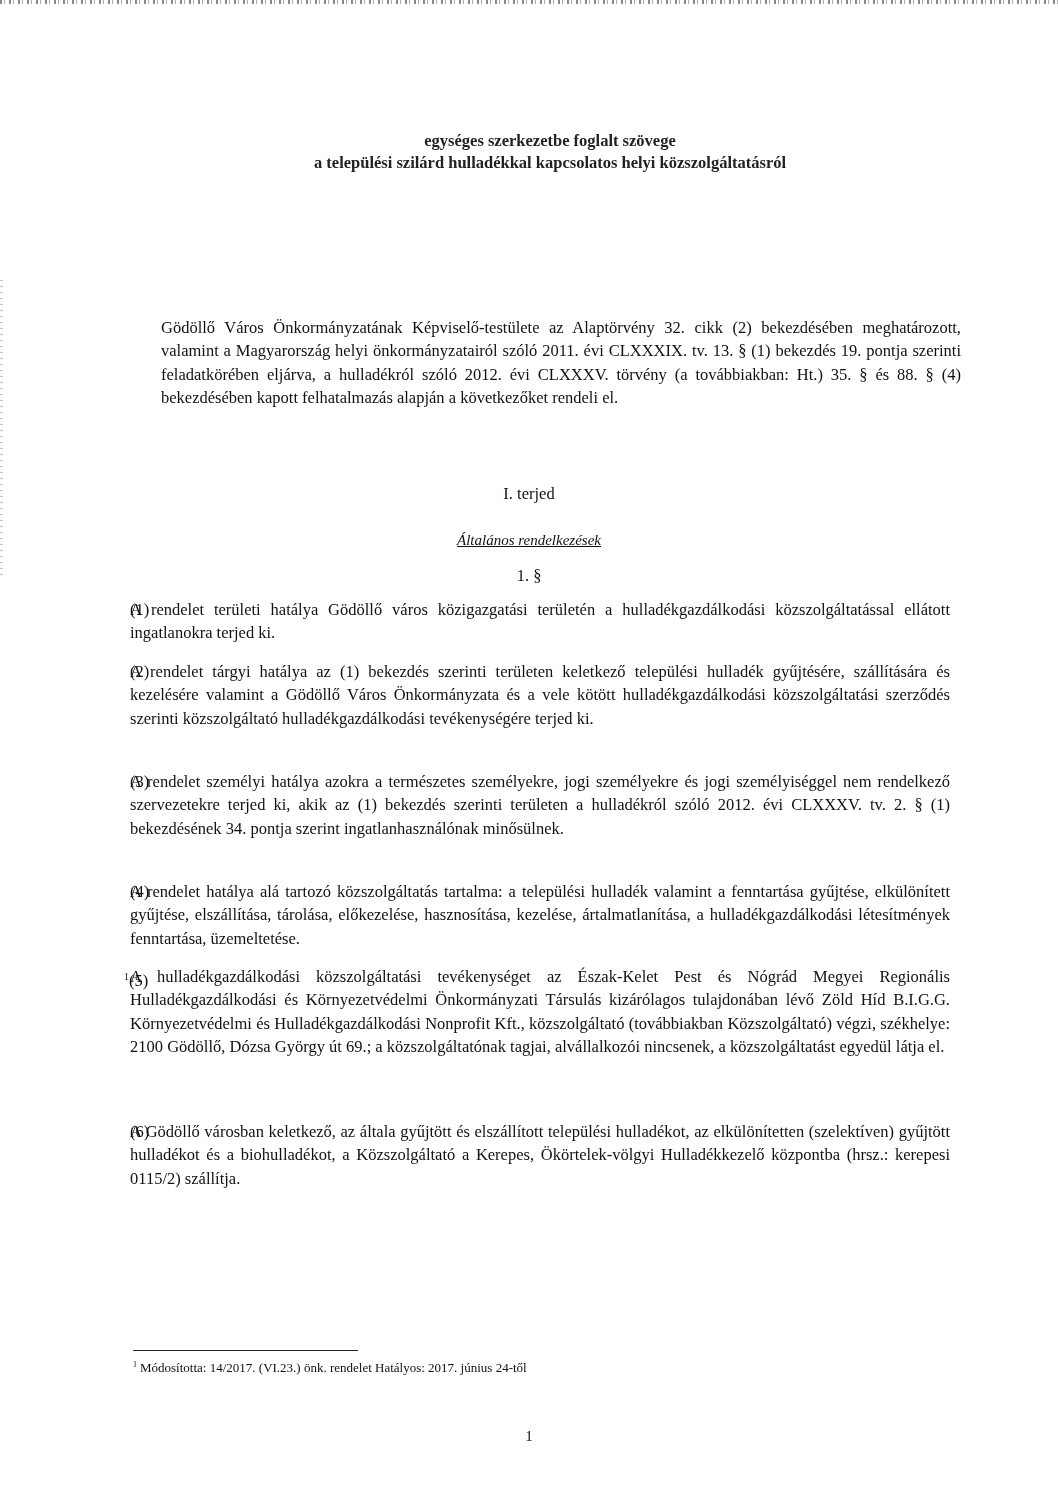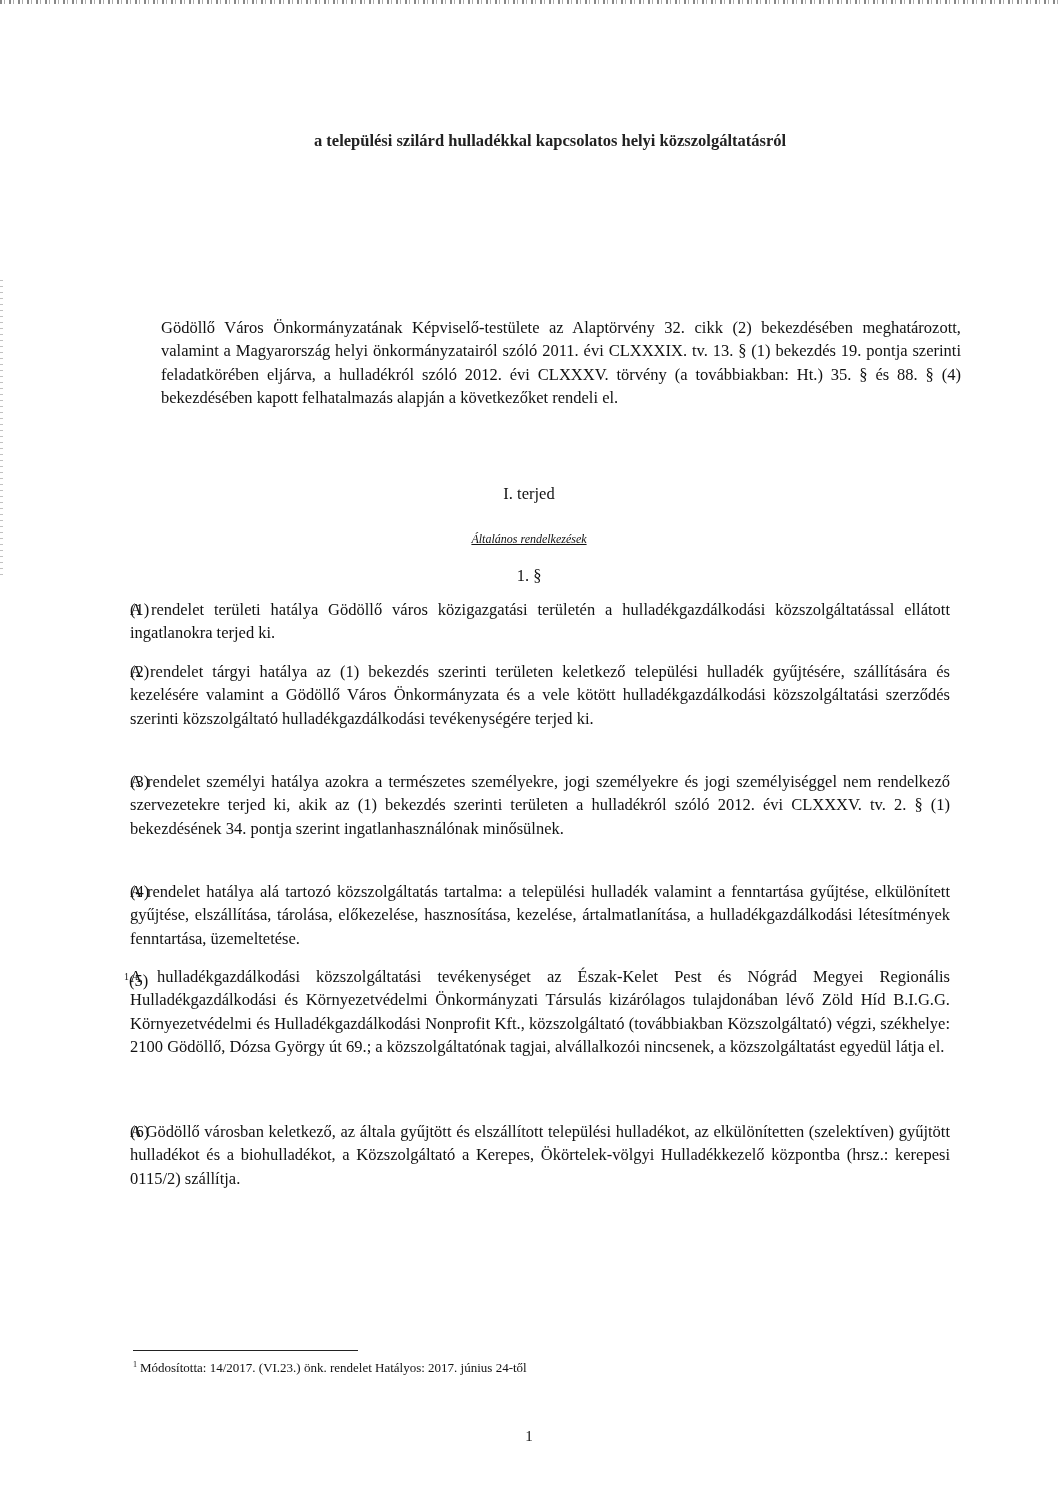--- a/index.html
+++ b/index.html
@@ -27,21 +27,21 @@
     .preamble {
       position: absolute; left: 133px; width: 800px; top: 316px;
       font-size: 16.5px; line-height: 23.3px; text-align: justify; margin-left: 28px;
     }
     .chapter {
       position: absolute; left: 0; width: 1058px; top: 484px;
       text-align: center; font-size: 16.5px;
     }
     .subtitle {
       position: absolute; left: 0; width: 1058px; top: 532px;
-      text-align: center; font-size: 12px; font-style: italic; text-decoration: underline;
+      text-align: center; font-size: 15px; font-style: italic; text-decoration: underline;
     }
     .section {
       position: absolute; left: 0; width: 1058px; top: 566px;
       text-align: center; font-size: 16.5px;
     }
     .para {
       position: absolute; left: 130px; width: 820px;
       font-size: 16.5px; line-height: 23.3px;
     }
     .para .num {
@@ -63,20 +63,21 @@
       position: absolute; left: 0; width: 1058px; top: 1428px; text-align: center; font-size: 15px;
     }
   </style>
 </head>
 <body>
 
 <div class="scan-top"></div>
 <div class="scan-left"></div>
 
 <div class="title">
+  <div>egységes szerkezetbe foglalt szövege</div>
   <div>a települési szilárd hulladékkal kapcsolatos helyi közszolgáltatásról</div>
 </div>
 
 <div class="preamble">Gödöllő Város Önkormányzatának Képviselő-testülete az Alaptörvény 32. cikk (2) bekezdésében meghatározott, valamint a Magyarország helyi önkormányzatairól szóló 2011. évi CLXXXIX. tv. 13. § (1) bekezdés 19. pontja szerinti feladatkörében eljárva, a hulladékról szóló 2012. évi CLXXXV. törvény (a továbbiakban: Ht.) 35. § és 88. § (4) bekezdésében kapott felhatalmazás alapján a következőket rendeli el.</div>
 
 <div class="chapter">I. terjed</div>
 <div class="subtitle">Általános rendelkezések</div>
 <div class="section">1. §</div>
 
 <div class="para" style="top:598px;">

